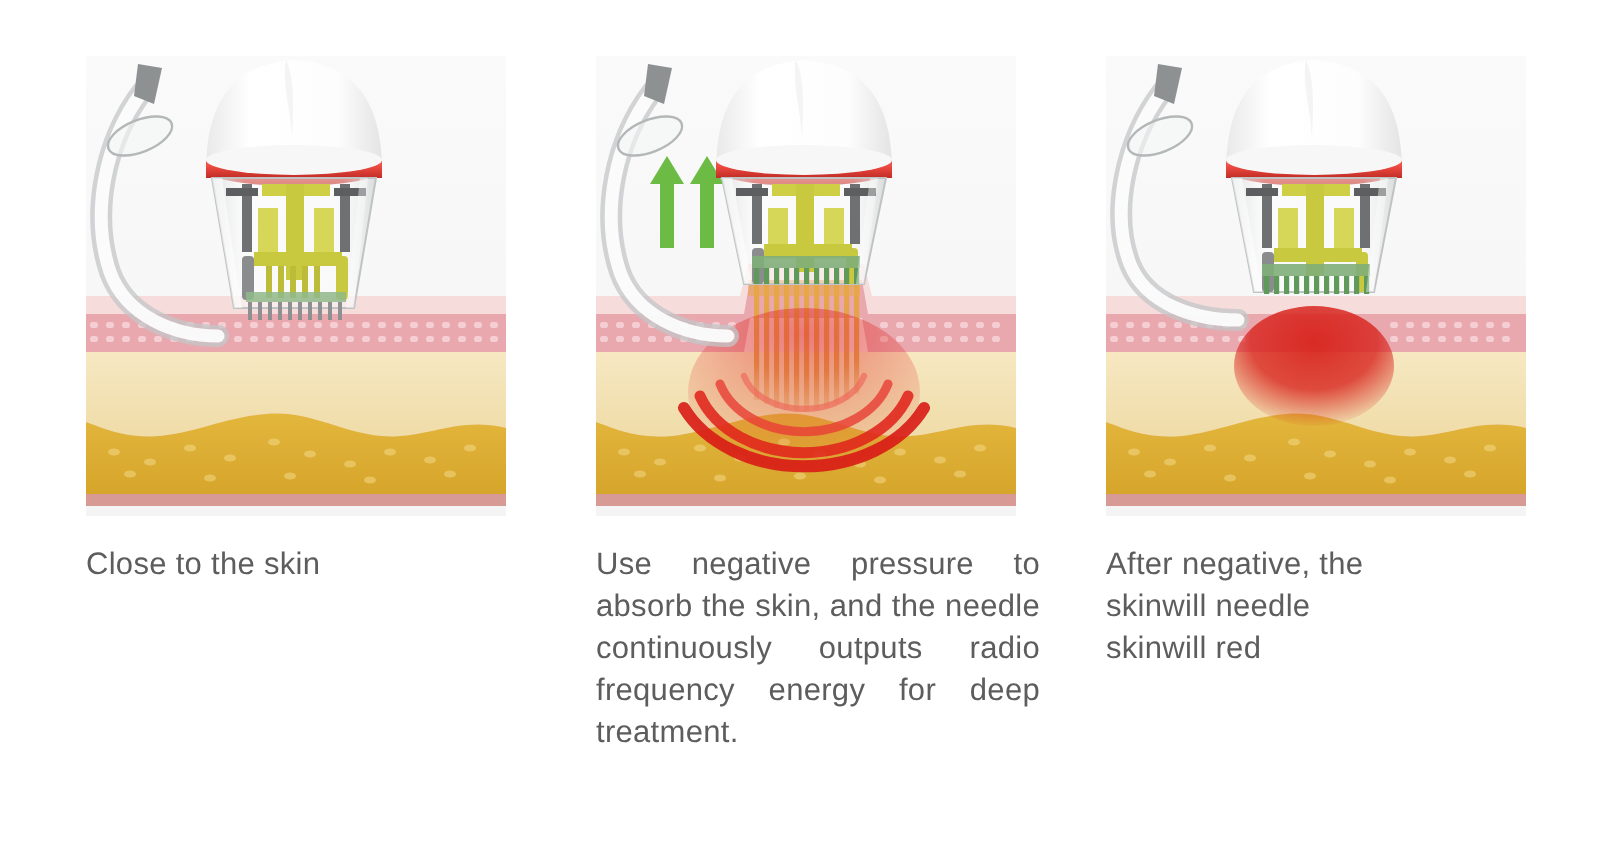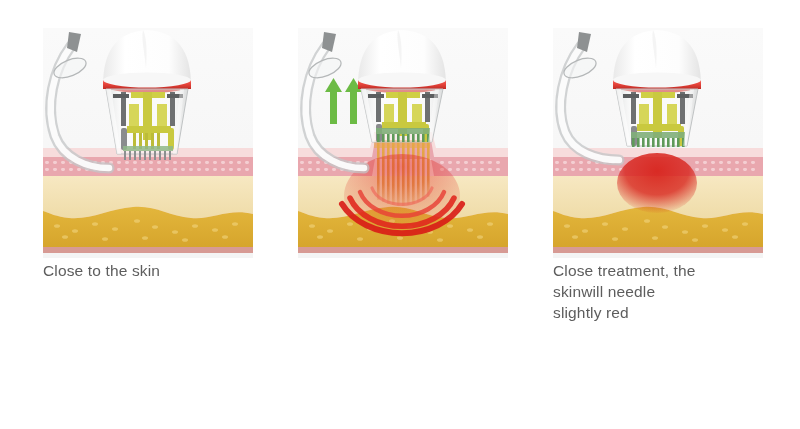--- a/index.html
+++ b/index.html
@@ -25,21 +25,21 @@
   #panel-3{left:530px;}
 
   .figure{
     position:absolute;
     left:23px;top:28px;
     width:210px;height:230px;
   }
   .caption{
     position:absolute;
     left:23px;
-    top:260px;
+    top:272px;
     width:224px;
     font-size:15.5px;
     line-height:21px;
     color:#5d5d5d;
     letter-spacing:0.15px;
   }
   #caption-2{text-align:justify;width:222px;}
   #caption-1, #caption-3{text-align:left;}
   svg{display:block;}
 </style>
@@ -403,20 +403,21 @@
             <rect x="114" y="106" width="2.6" height="8" fill="#5f9a5a"></rect>
             <rect x="119" y="106" width="2.6" height="8" fill="#5f9a5a"></rect>
             <rect x="124" y="106" width="2.6" height="8" fill="#5f9a5a"></rect>
             <rect x="129" y="106" width="2.6" height="8" fill="#5f9a5a"></rect>
           </g>
           <path d="M63,61 L74,114 L78,114 L68,61 Z" fill="#ffffff" opacity="0.55"></path>
           <path d="M141,61 L134,114 L130,114 L137,61 Z" fill="#ffffff" opacity="0.4"></path>
         </g>
       </svg>
     </div>
+    <div class="caption" id="caption-2"><span>Use negative pressure to</span> <span>absorb the skin, and the</span> <span>needle continuously outputs</span> <span>radio frequency energy for</span> <span>deep treatment.</span></div>
   </div>
 
   <div class="panel" id="panel-3">
     <div class="figure">
       <svg width="210" height="230" viewBox="0 0 210 230">
         <defs>
           <linearGradient id="bgGrad3" x1="0" y1="0" x2="0" y2="1">
             <stop offset="0" stop-color="#fafafa"></stop>
               <stop offset="1" stop-color="#f4f4f4"></stop>
           </linearGradient>
@@ -559,16 +560,16 @@
             <rect x="114" y="110" width="2.6" height="9" fill="#5f9a5a"></rect>
             <rect x="119" y="110" width="2.6" height="9" fill="#5f9a5a"></rect>
             <rect x="124" y="110" width="2.6" height="9" fill="#5f9a5a"></rect>
             <rect x="129" y="110" width="2.6" height="9" fill="#5f9a5a"></rect>
           </g>
           <path d="M63,61 L74,118 L78,118 L68,61 Z" fill="#ffffff" opacity="0.55"></path>
           <path d="M141,61 L134,118 L130,118 L137,61 Z" fill="#ffffff" opacity="0.4"></path>
         </g>
       </svg>
     </div>
-    <div class="caption" id="caption-3"><span>Close treatment, the</span><br><span>skinwill needle</span><br><span>slightly red</span></div>
+    <div class="caption" id="caption-3"><span>After negative, the</span><br><span>skinwill needle</span><br><span>skinwill red</span></div>
   </div>
 
 </div>
 
 </body></html>

